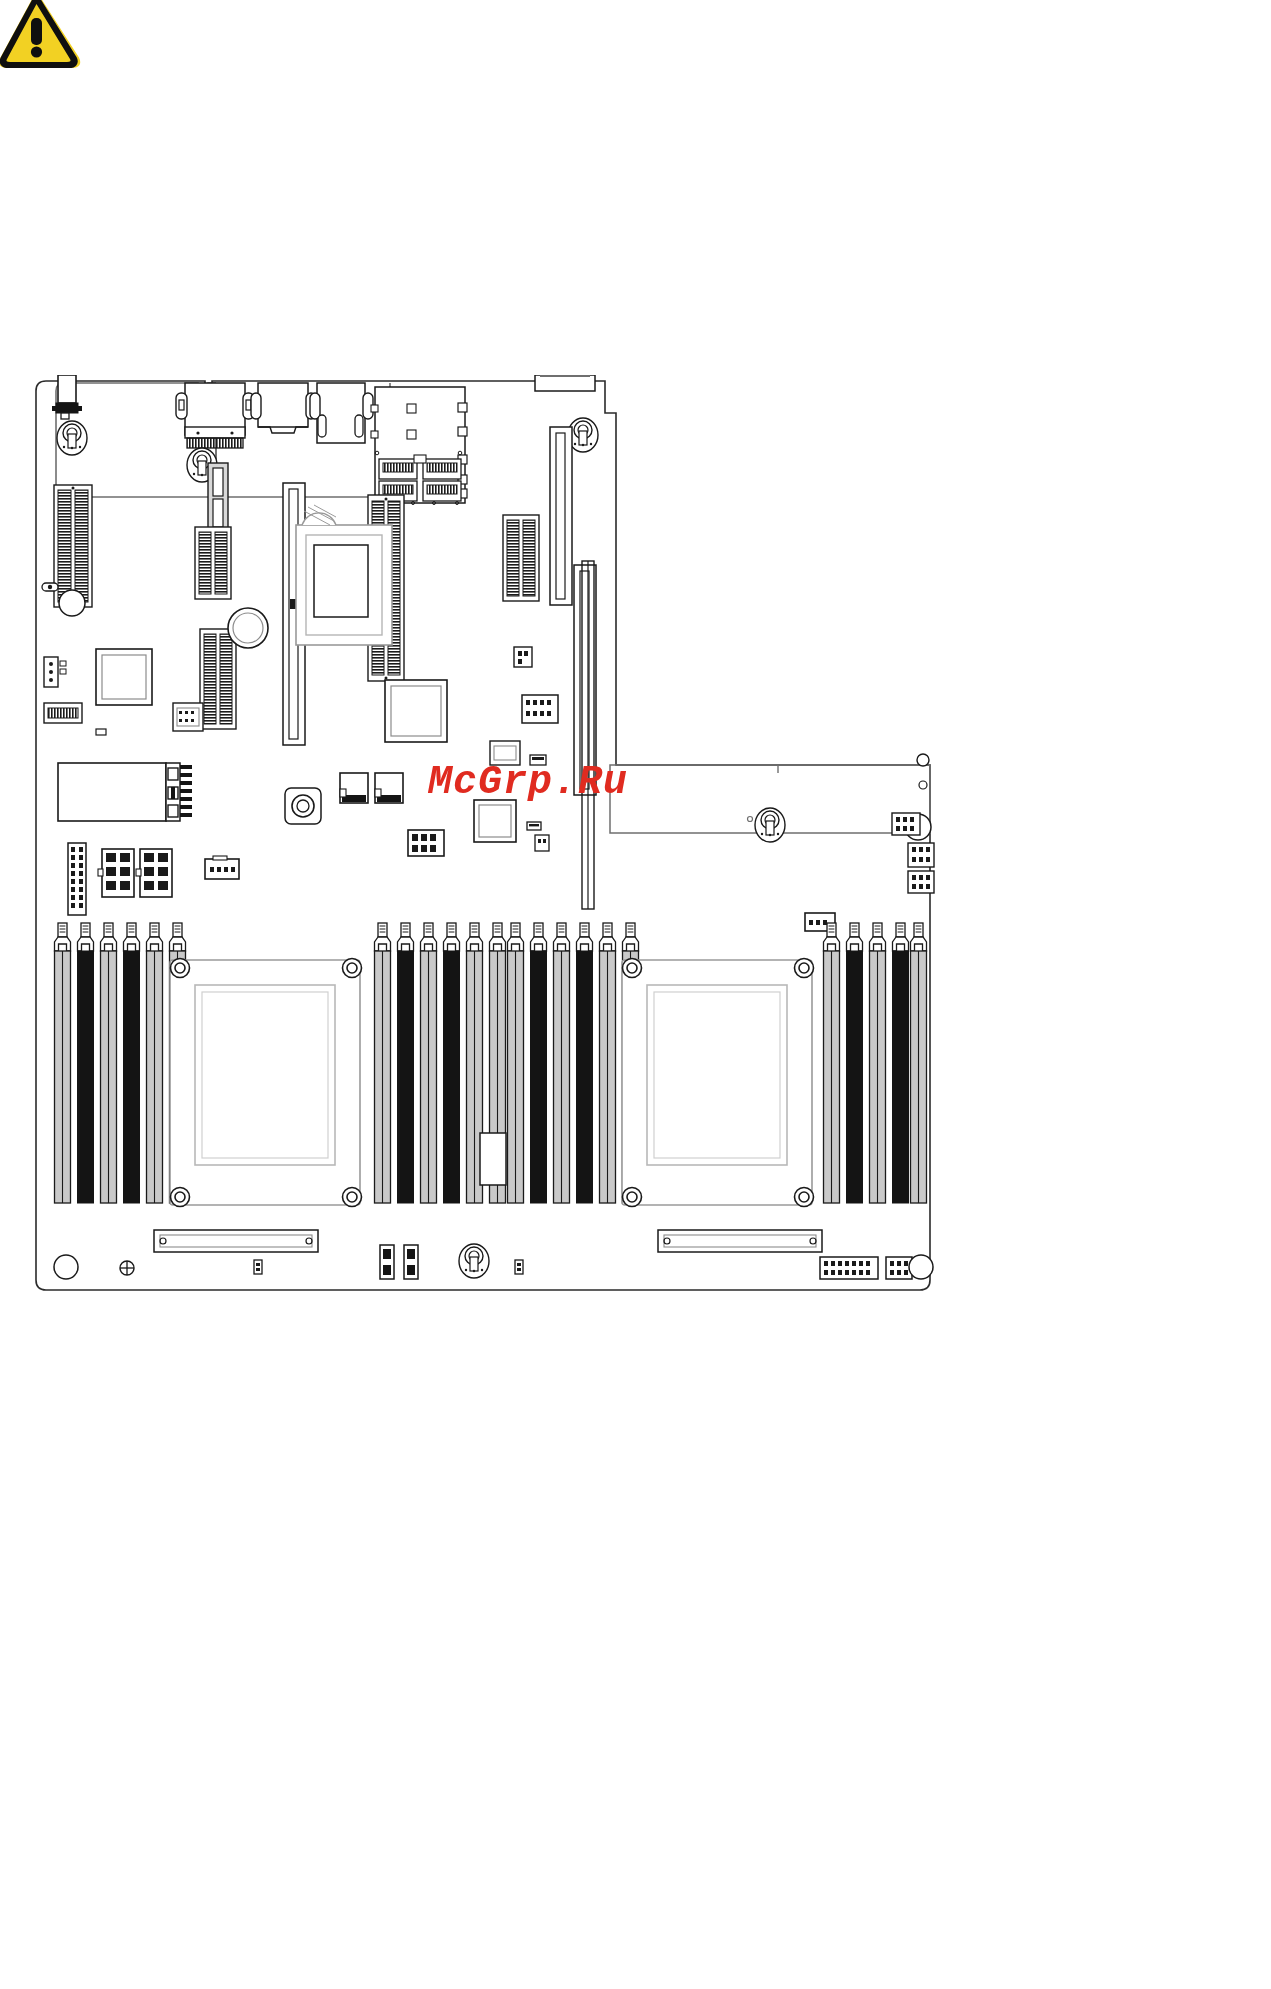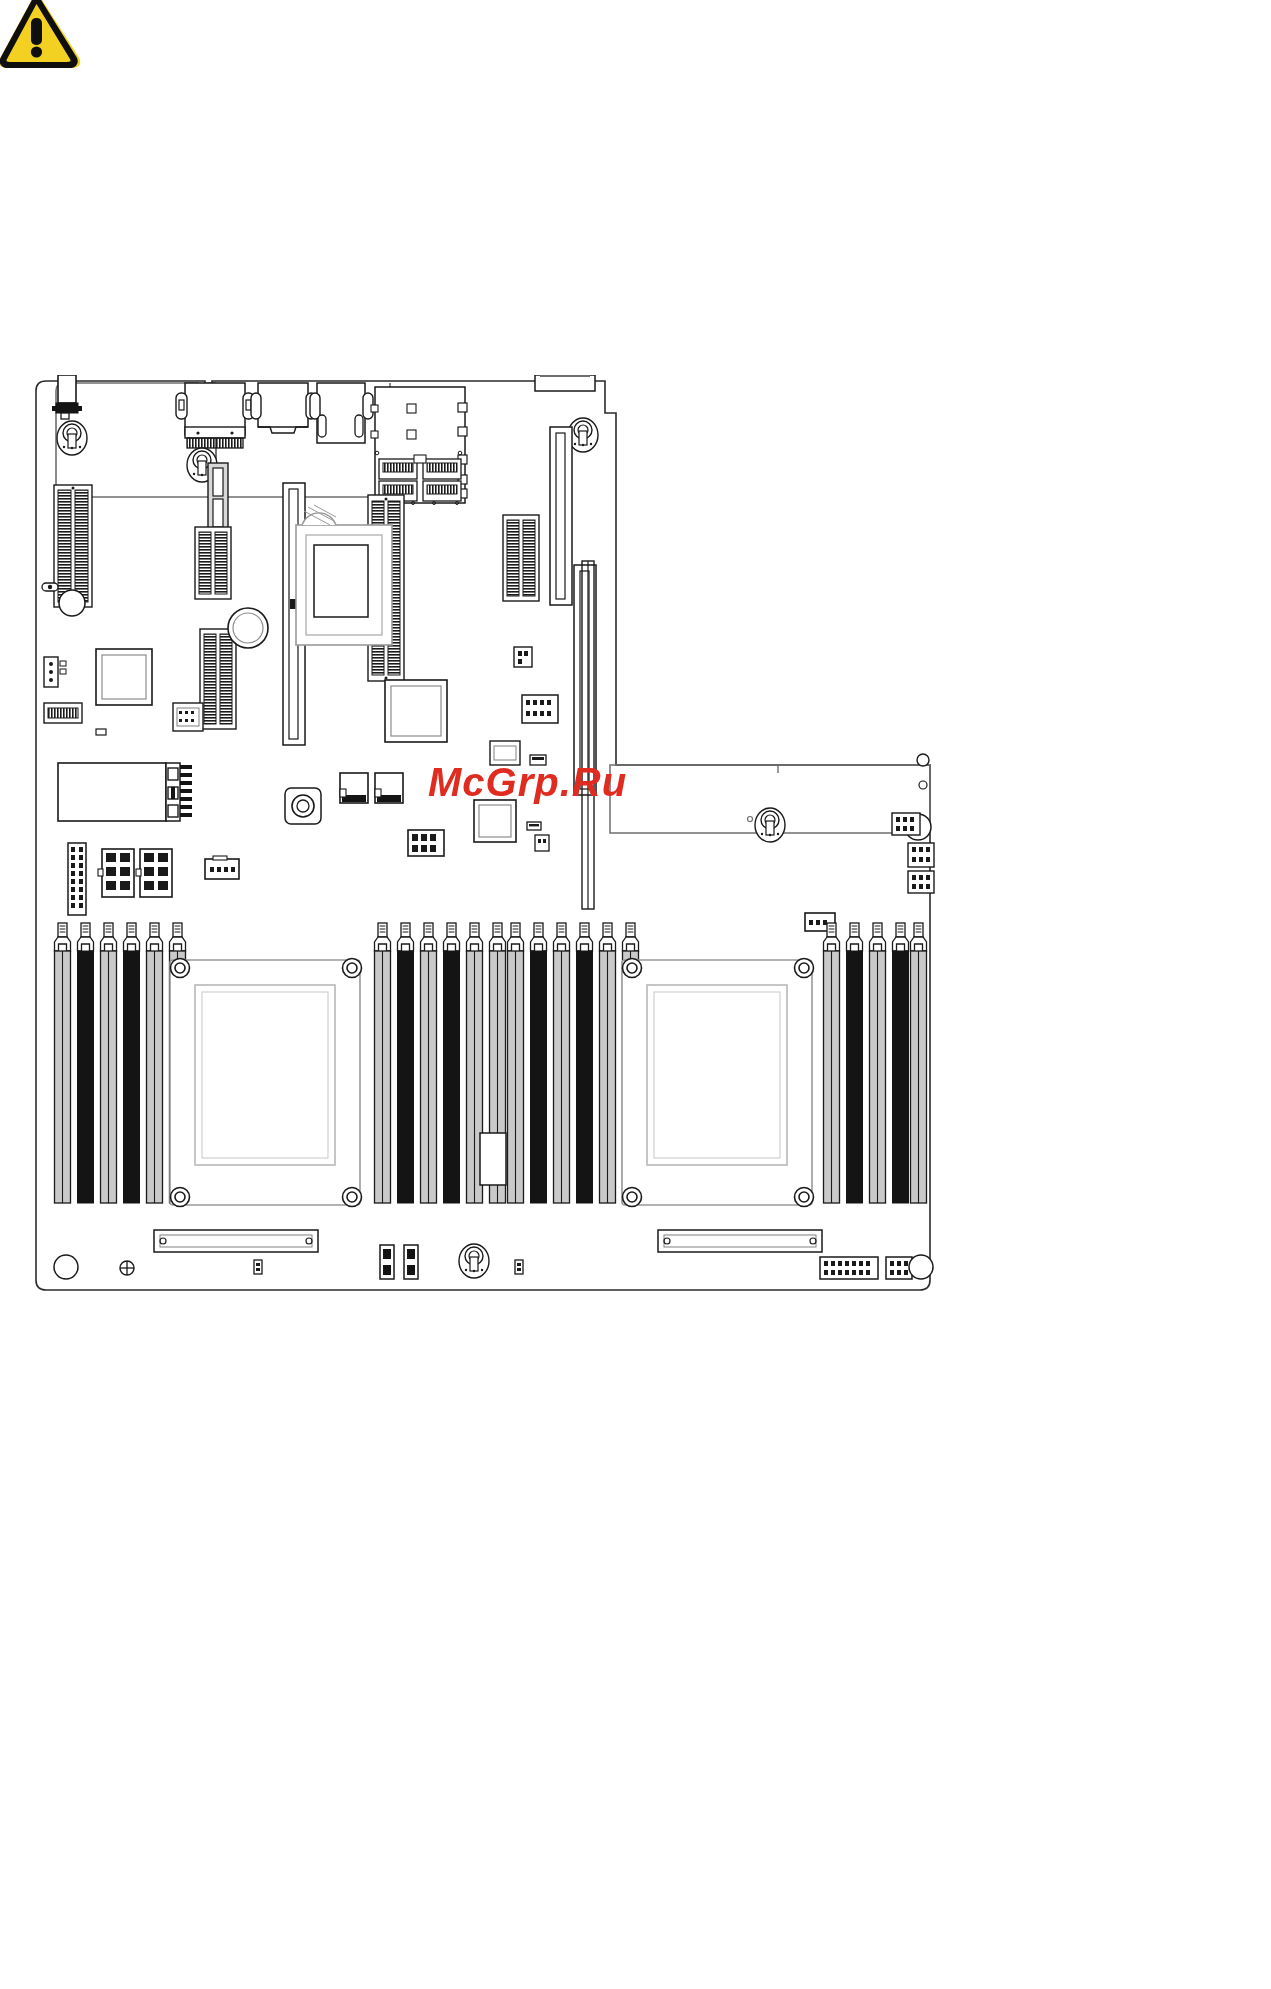--- a/index.html
+++ b/index.html
@@ -25,21 +25,21 @@
     left: 0px;
     top: -14px;
     width: 84px;
     height: 84px;
   }
   
   #watermark {
     position: absolute;
     left: 428px;
     top: 760px;
-    font-family: Liberation Sans, sans-serif;
+    font-family: Liberation Mono, monospace;
     font-style: italic;
     font-weight: bold;
     font-size: 40px;
     letter-spacing: 1px;
     color: #e02b20;
     z-index: 40;
     white-space: nowrap;
     pointer-events: none;
   }
   

